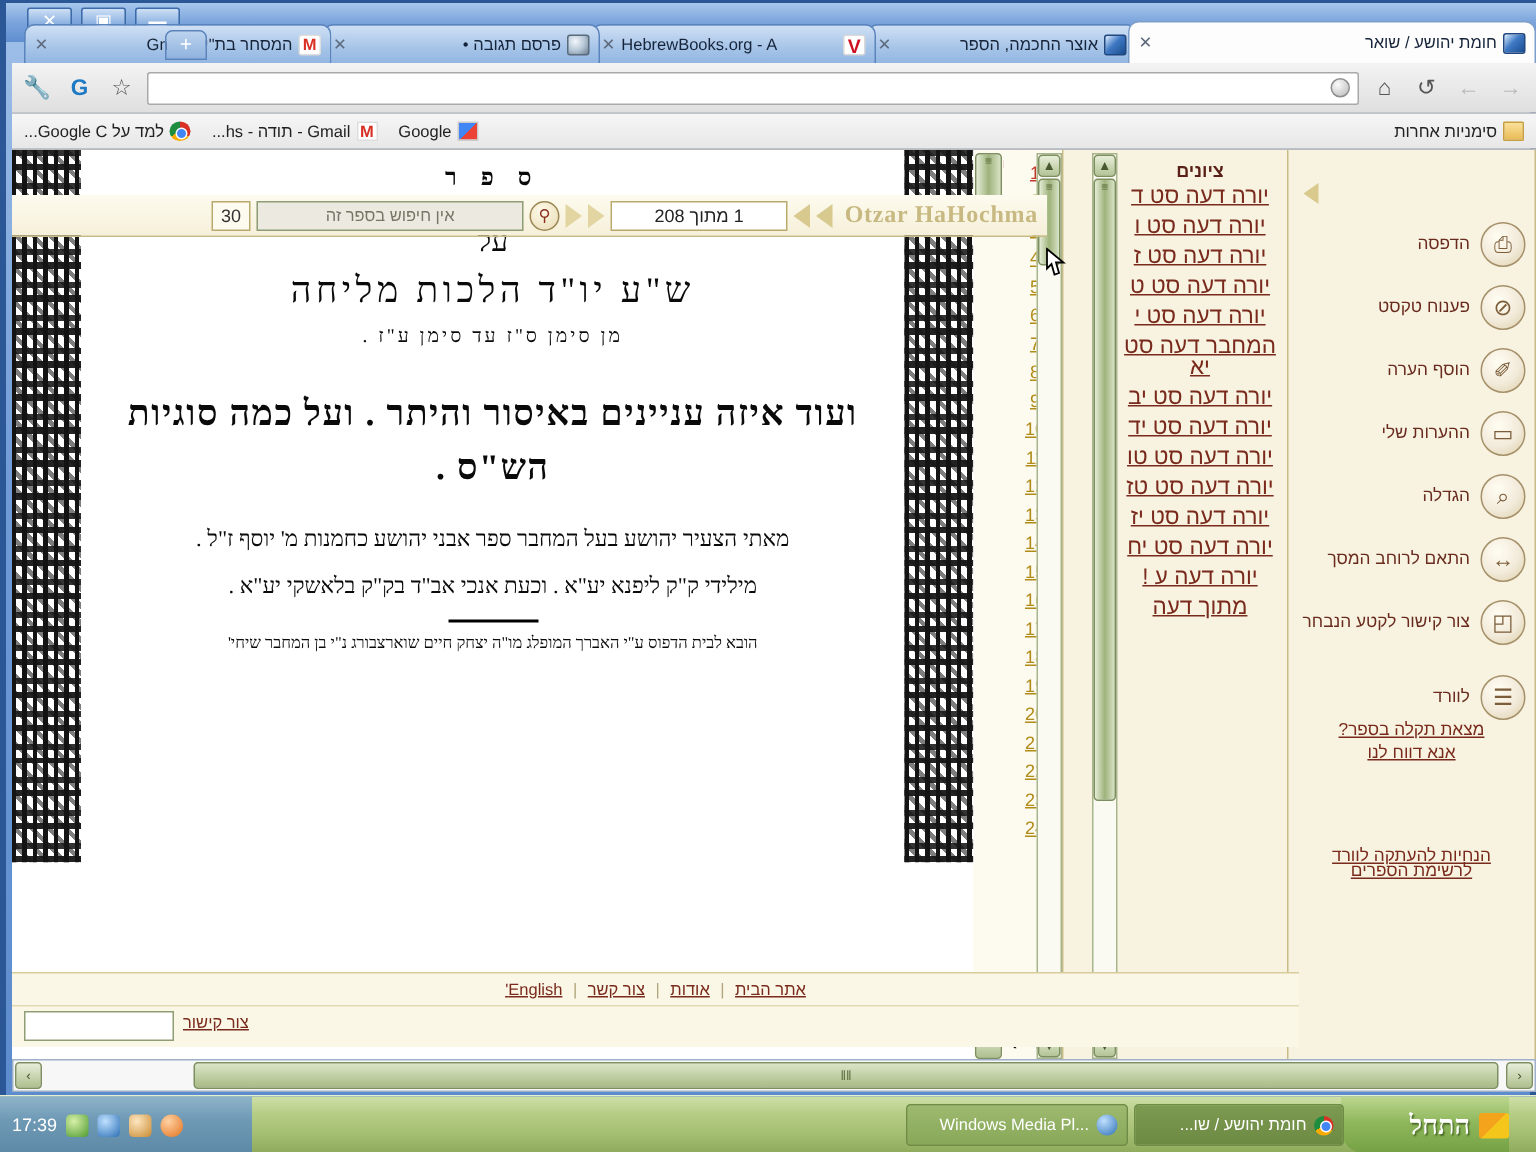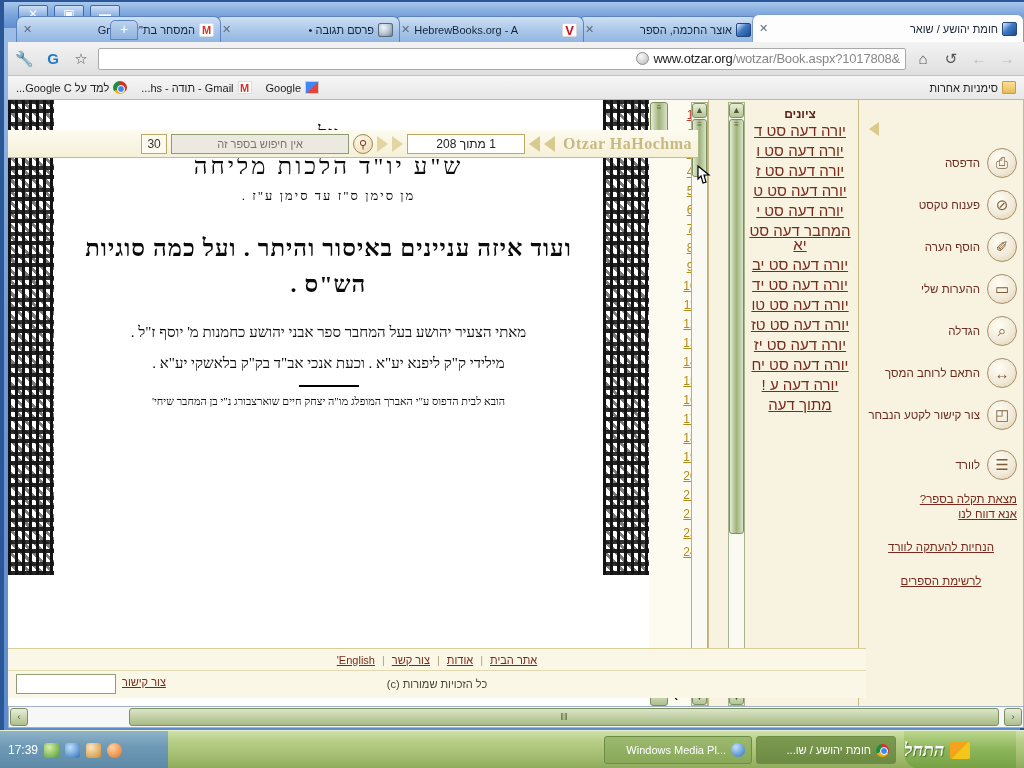--- a/index.html
+++ b/index.html
@@ -384,25 +384,25 @@
   }
 
   
   #taskbar {
     position: absolute; left: 0; top: 730px; width: 1024px; height: 38px;
     background: linear-gradient(to bottom,#cfe0a8 0%,#b6cd86 30%,#a3bd70 70%,#8fab5c 100%);
     border-top: 1px solid #e6f0cf;
     direction: rtl;
   }
   #startbtn {
-    position: absolute; right: 8px; top: 0; width: 112px; height: 38px;
+    position: absolute; right: 18px; top: 0; width: 112px; height: 38px;
     background: linear-gradient(to bottom,#bcd78f 0%,#8fb75c 45%,#74a143 100%);
     border-radius: 0 0 0 16px;
-    display: flex; align-items: center; justify-content: flex-end; gap: 6px;
-    color: #ffffff; font-size: 18px; font-style: italic; font-weight: bold;
+    display: flex; align-items: center; justify-content: flex-start; gap: 6px;
+    color: #ffffff; font-size: 18px; font-weight: bold;
     text-shadow: 1px 1px 1px #4c6b2a;
     font-family: "Liberation Serif", serif;
   }
   #winflag {
     width: 20px; height: 17px;
     background: linear-gradient(135deg,#f4a31c 0 50%,#f4c61c 50% 100%);
     border-radius: 2px;
   }
   .taskitem {
     position: absolute; top: 5px; height: 28px;
@@ -470,21 +470,20 @@
     <div id="newtab">+</div>
   </div>
 
   <div id="toolbar">
     <div class="tb-ico" style="color:#b9b9b9;">→</div>
     <div class="tb-ico" style="color:#b9b9b9;">←</div>
     <div class="tb-ico">↺</div>
     <div class="tb-ico">⌂</div>
     <div id="omnibox">
       <span id="page-ico"></span>
-      <span id="url"><span>www.otzar.org</span><span class="dim">/wotzar/Book.aspx?1017808&amp;</span></span>
     </div>
     <div class="tb-ico">☆</div>
     <div class="tb-ico" style="color:#1f7ac4;font-weight:bold;">G</div>
     <div class="tb-ico" style="color:#4a4a4a;">🔧</div>
   </div>
 
   <div id="bookmarks">
     <div class="bm">
       <span class="bico folder-ico"></span>
       <span>סימניות אחרות</span>
@@ -540,25 +539,25 @@
       </div>
       <div class="tool-row" style="top:300px;">
         <span class="tool-ico">◰</span>
         <span class="tool-label">צור קישור לקטע הנבחר</span>
       </div>
       <div class="tool-row" style="top:350px;">
         <span class="tool-ico">☰</span>
         <span class="tool-label">לוורד</span>
       </div>
 
-      <div class="tools-links" style="top:392px;text-align:right;">
+      <div class="tools-links" style="top:380px;">
         <a href="#">מצאת תקלה בספר?</a><br>
         <a href="#">אנא דווח לנו</a>
       </div>
-      <div class="tools-links" style="top:440px;">
+      <div class="tools-links" style="top:464px;">
         <a href="#">הנחיות להעתקה לוורד</a>
       </div>
       <div class="tools-links" style="top:474px;">
         <a href="#">לרשימת הספרים</a>
       </div>
     </div>
 
     <div id="indexpanel">
       <div id="idx-head">ציונים</div>
       <div id="idx-list">
@@ -625,20 +624,21 @@
     <div class="vbar" id="outer-scroll">
       <div class="thumb">≡</div>
       <div class="btn down">▼</div>
     </div>
 
     <div id="bookarea">
       <div id="scanpage">
         <div class="orn left"></div>
         <div class="orn right"></div>
         <div id="scan-inner">
+          <div class="t-sefer">ס פ ר</div>
           <div class="t-al">על</div>
           <div class="t-sub1">ש"ע יו"ד הלכות מליחה</div>
           <div class="t-sub2">מן סימן ס"ז עד סימן ע"ז .</div>
           <div class="t-body1">ועוד איזה עניינים באיסור והיתר . ועל כמה סוגיות הש"ס .</div>
           <div class="t-body2">מאתי הצעיר יהושע בעל המחבר ספר אבני יהושע כחמנות מ' יוסף ז"ל .</div>
           <div class="t-body2" style="margin-top:2px;">מילידי ק"ק ליפנא יע"א . וכעת אנכי אב"ד בק"ק בלאשקי יע"א .</div>
           <div class="t-rule"></div>
           <div class="t-body3">הובא לבית הדפוס ע"י האברך המופלג מו"ה יצחק חיים שוארצבורג נ"י בן המחבר שיחי'</div>
         </div>
       </div>
@@ -663,21 +663,20 @@
     <a href="#">אודות</a>
     <span class="sep">|</span>
     <a href="#">צור קשר</a>
     <span class="sep">|</span>
     <a href="#">English'</a>
   </div>
 
   <div id="foot2" class="foot">
     <div id="linkbox"></div>
     <a href="#" id="linkbox-label">צור קישור</a>
-    <div id="copyright">כל הזכויות שמורות (c)</div>
   </div>
 
   <div id="hscroll">
     <div class="hbtn l">‹</div>
     <div class="hthumb">‖‖</div>
     <div class="hbtn r">›</div>
   </div>
 
   <svg id="cursor" viewBox="0 0 18 22">
     <path d="M3 1 L3 14 L6 11 L8 18 L11 17 L9 10 L14 10 Z" fill="#ffffff" stroke="#000000" stroke-width="1.2"></path>

